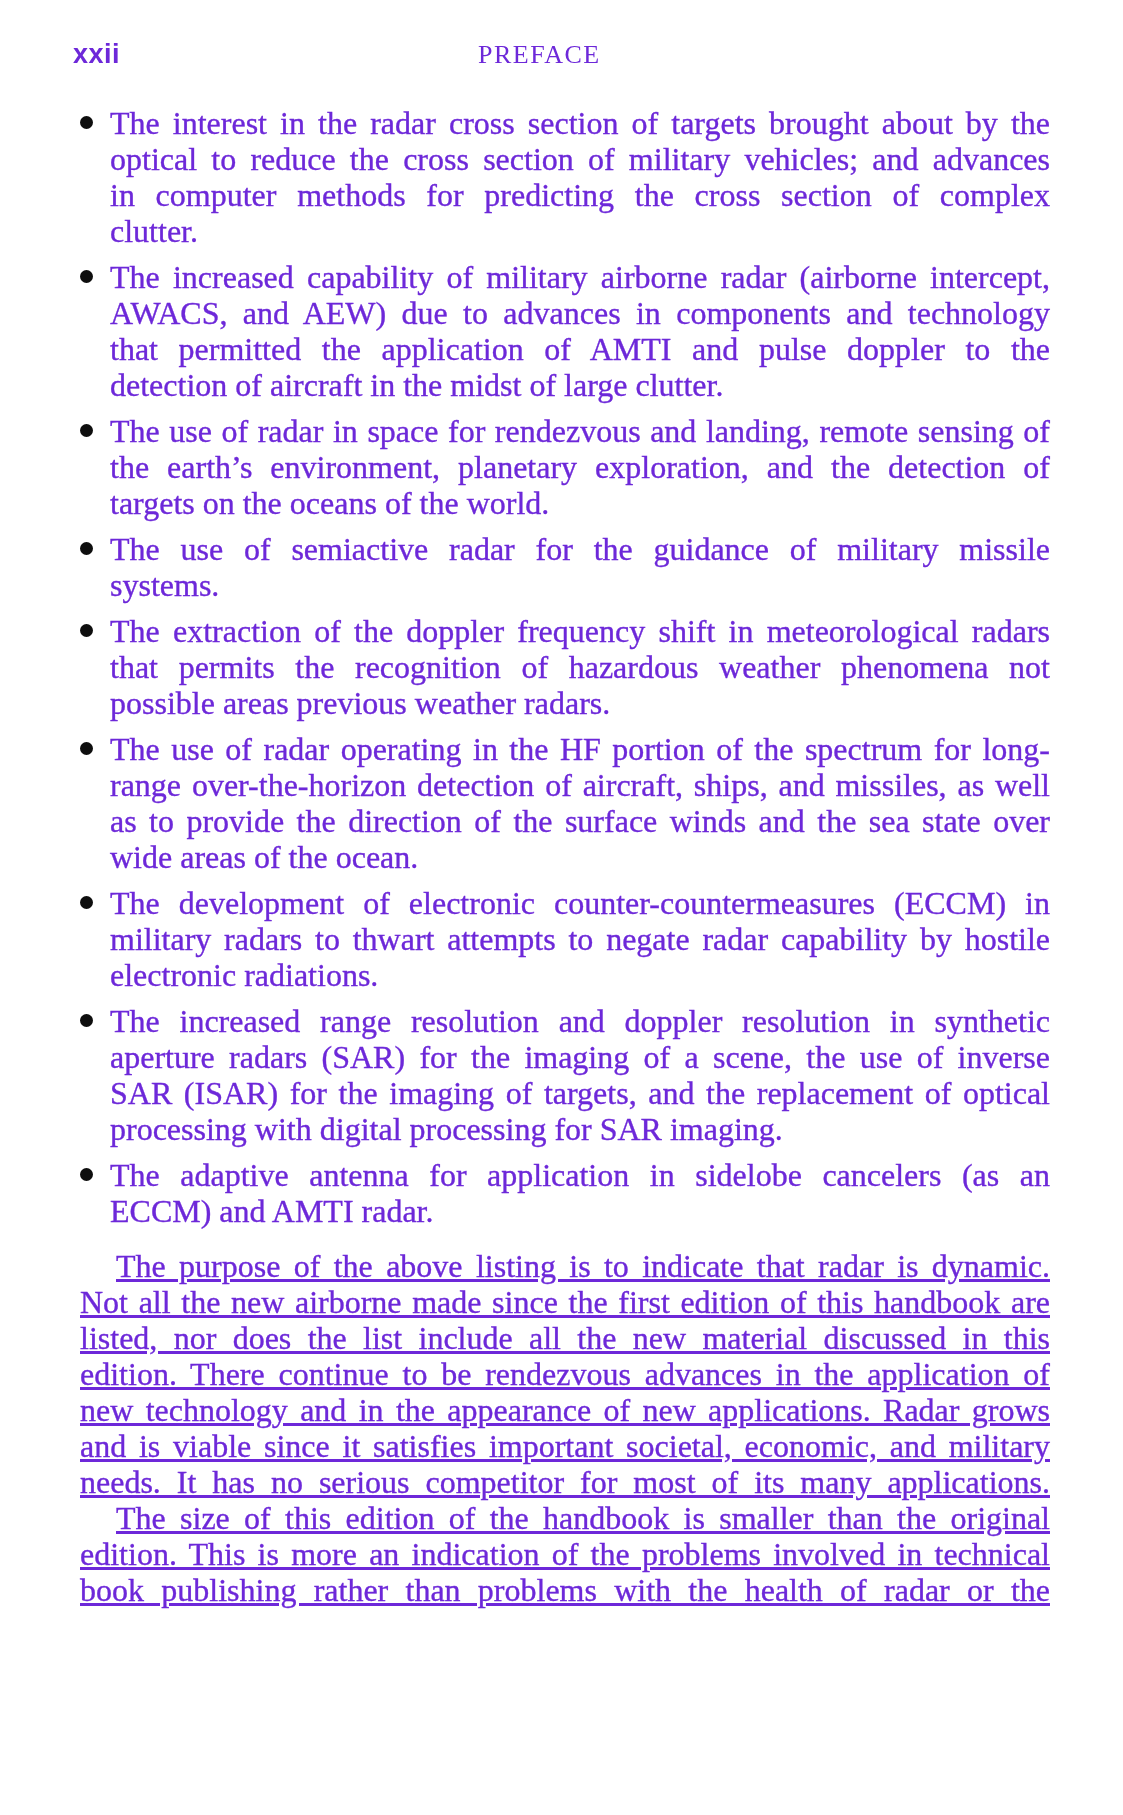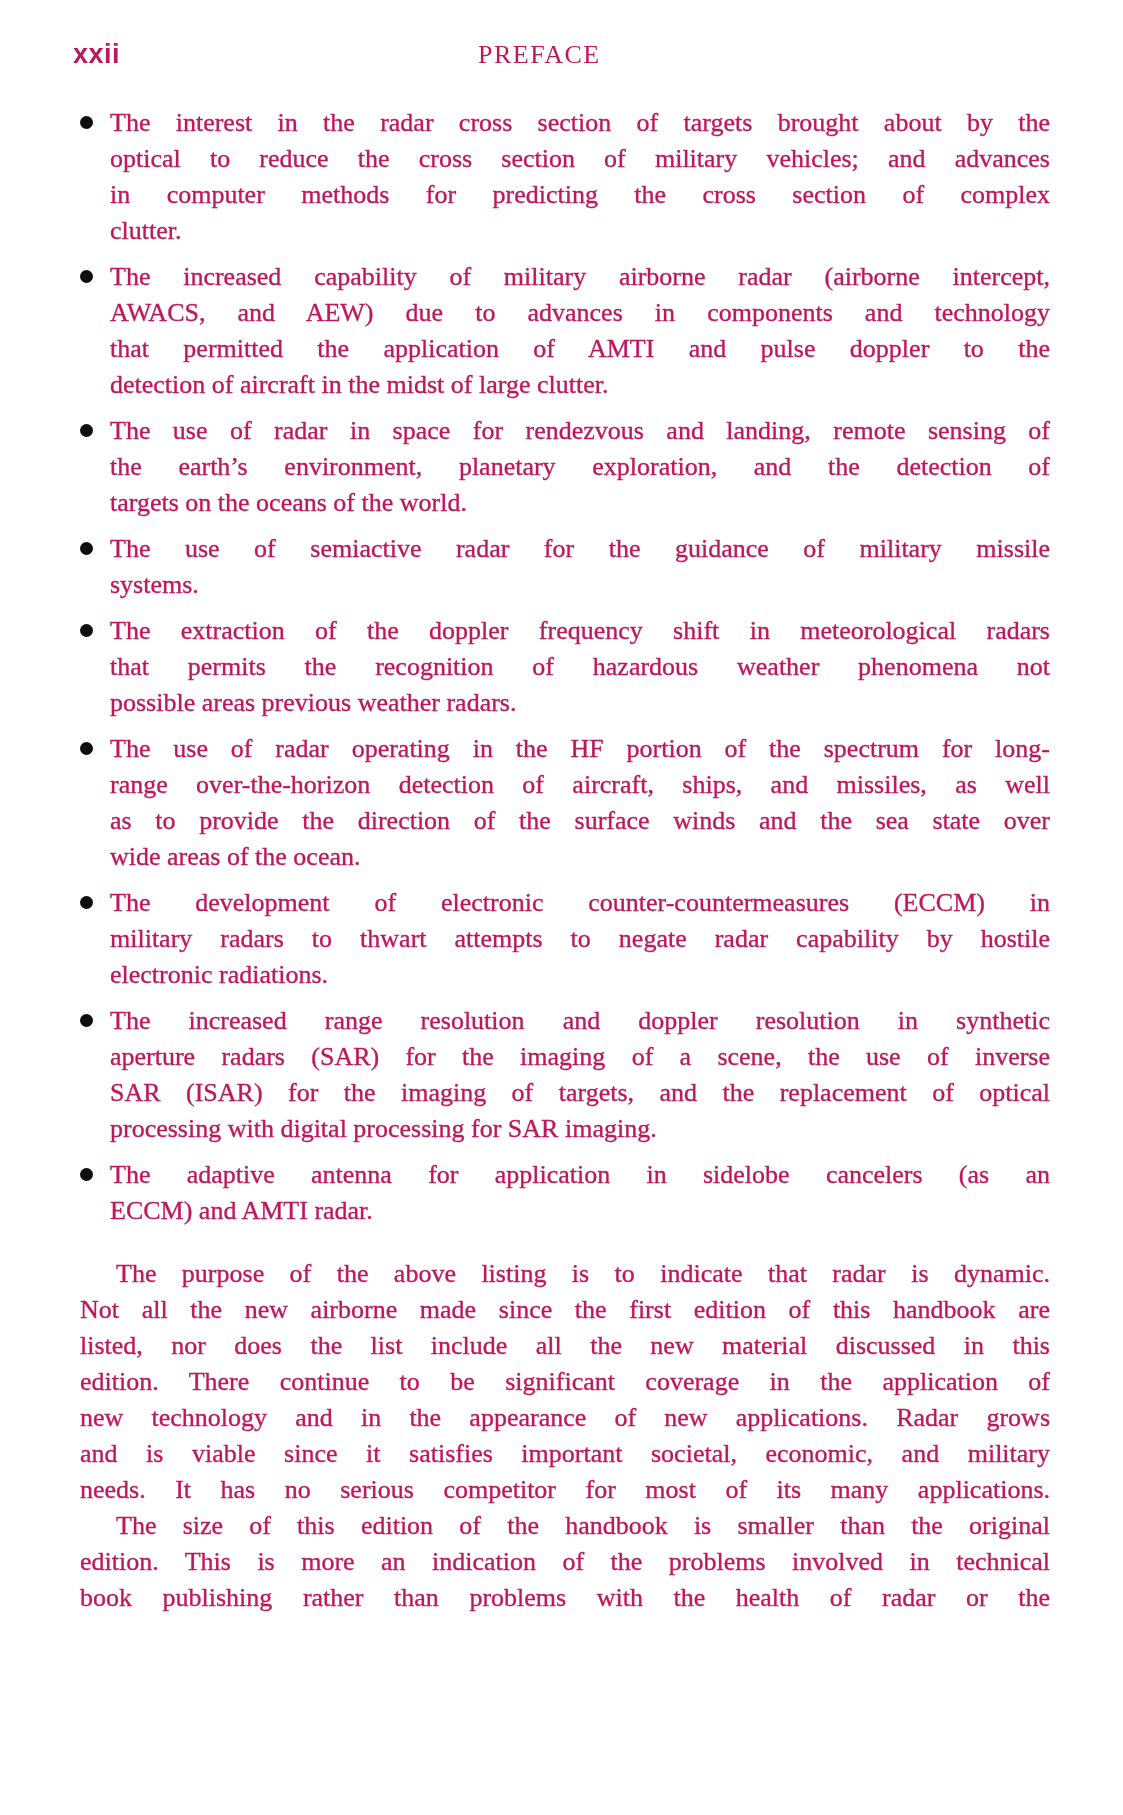--- a/index.html
+++ b/index.html
@@ -3,21 +3,21 @@
 <meta charset="utf-8">
 <style>
   html, body { margin: 0; padding: 0; background: #e8e8e8; }
   .page {
     position: relative;
     width: 1123px;
     height: 1815px;
     background: #ffffff;
     overflow: hidden;
     font-family: "Liberation Serif", serif;
-    color: #be185d;
+    color: #6d28d9;
   }
   .folio {
     position: absolute;
     left: 73px;
     top: 40px;
     font-family: "Liberation Sans", sans-serif;
     font-weight: bold;
     font-size: 27px;
     line-height: 28px;
     letter-spacing: 0.5px;
@@ -31,21 +31,21 @@
     line-height: 27px;
     letter-spacing: 1.5px;
   }
   .content {
     position: absolute;
     left: 80px;
     top: 105px;
     width: 970px;
   }
   .line {
-    font-size: 26px;
+    font-size: 32px;
     line-height: 36px;
     white-space: normal;
     -webkit-text-stroke: 0.35px currentColor;
   }
   .line.just {
     text-align: justify;
     text-align-last: justify;
   }
   .line.indent { padding-left: 36px; }
   .bullet-item {
@@ -55,21 +55,21 @@
   }
   .bullet-dot {
     position: absolute;
     left: 0;
     top: 11px;
     width: 13px;
     height: 13px;
     border-radius: 50%;
     background: #0e0e0e;
   }
-  .paragraphs { margin-top: 27px; }
+  .paragraphs { margin-top: 19px; text-decoration: underline; }
 </style>
 </head>
 <body>
 
 <div class="page">
   <div class="folio">xxii</div>
   <div class="running-head">PREFACE</div>
 
   <div class="content">
     <div id="bullet-list">
@@ -128,21 +128,21 @@
           <span class="bullet-dot"></span>
           <div class="line just">The adaptive antenna for application in sidelobe cancelers (as an</div>
           <div class="line">ECCM) and AMTI radar.</div>
         </div>
       </div>
     <div id="paragraphs" class="paragraphs">
         <div class="para">
           <div class="line just indent">The purpose of the above listing is to indicate that radar is dynamic.</div>
           <div class="line just">Not all the new airborne made since the first edition of this handbook are</div>
           <div class="line just">listed, nor does the list include all the new material discussed in this</div>
-          <div class="line just">edition. There continue to be significant coverage in the application of</div>
+          <div class="line just">edition. There continue to be rendezvous advances in the application of</div>
           <div class="line just">new technology and in the appearance of new applications. Radar grows</div>
           <div class="line just">and is viable since it satisfies important societal, economic, and military</div>
           <div class="line just">needs. It has no serious competitor for most of its many applications.</div>
         </div>
         <div class="para">
           <div class="line just indent">The size of this edition of the handbook is smaller than the original</div>
           <div class="line just">edition. This is more an indication of the problems involved in technical</div>
           <div class="line just">book publishing rather than problems with the health of radar or the</div>
         </div>
       </div>

